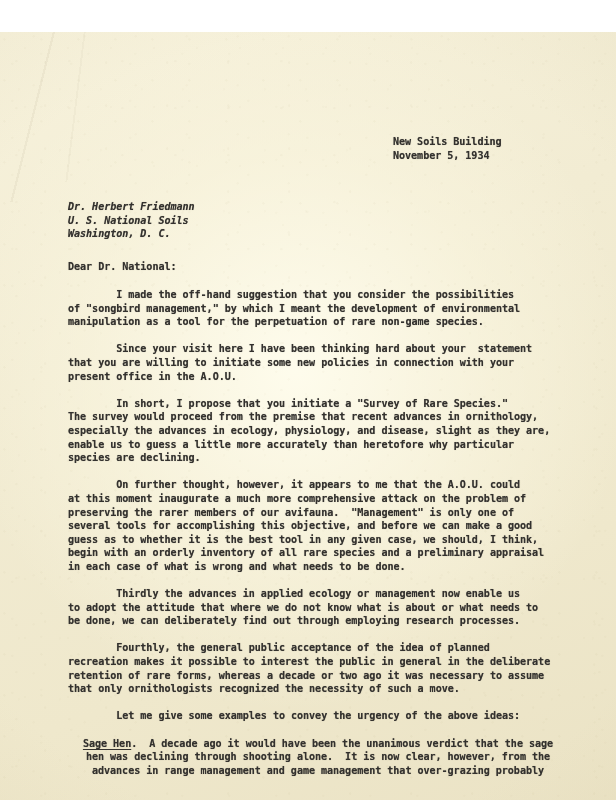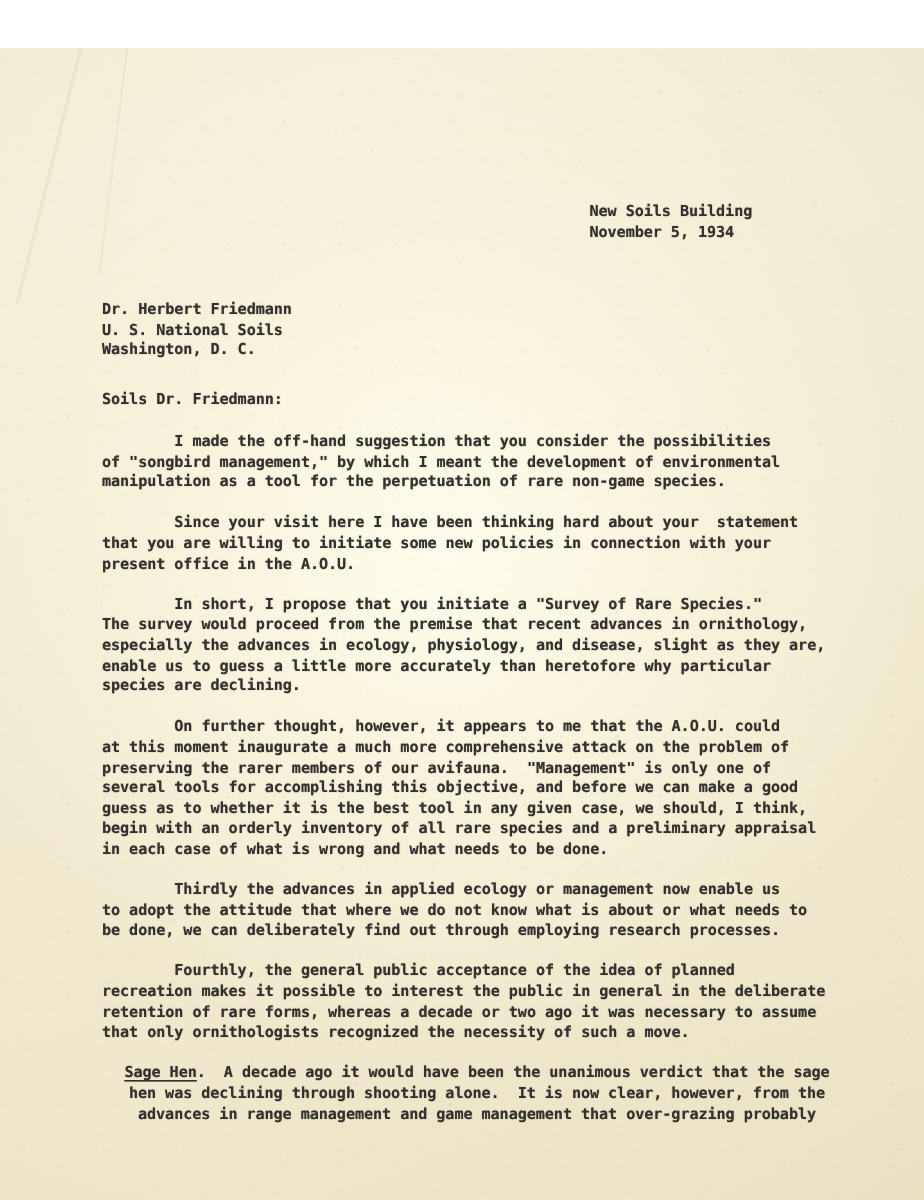--- a/index.html
+++ b/index.html
@@ -79,20 +79,21 @@
   #heading {
     position: absolute;
     left: 393px;
     top: 103px;
   }
 
   #recipient {
     position: absolute;
     left: 68px;
     top: 168px;
+    font-style: italic;
   }
 
   #salutation {
     position: absolute;
     left: 68px;
     top: 228px;
   }
 
   #body {
     position: absolute;
@@ -123,21 +124,21 @@
       <div class="tw">New Soils Building</div>
       <div class="tw">November 5, 1934</div>
     </div>
 
     <div id="recipient">
       <div class="tw">Dr. Herbert Friedmann</div>
       <div class="tw">U. S. National Soils</div>
       <div class="tw">Washington, D. C.</div>
     </div>
 
-    <div id="salutation" class="tw">Soils Dr. Friedmann:</div>
+    <div id="salutation" class="tw">Dear Dr. National:</div>
 
     <div id="body">
       <p class="tw para">        I made the off-hand suggestion that you consider the possibilities
 of "songbird management," by which I meant the development of environmental
 manipulation as a tool for the perpetuation of rare non-game species.</p>
       <p class="tw para">        Since your visit here I have been thinking hard about your  statement
 that you are willing to initiate some new policies in connection with your
 present office in the A.O.U.</p>
       <p class="tw para">        In short, I propose that you initiate a "Survey of Rare Species."
 The survey would proceed from the premise that recent advances in ornithology,
@@ -151,19 +152,20 @@
 guess as to whether it is the best tool in any given case, we should, I think,
 begin with an orderly inventory of all rare species and a preliminary appraisal
 in each case of what is wrong and what needs to be done.</p>
       <p class="tw para">        Thirdly the advances in applied ecology or management now enable us
 to adopt the attitude that where we do not know what is about or what needs to
 be done, we can deliberately find out through employing research processes.</p>
       <p class="tw para">        Fourthly, the general public acceptance of the idea of planned
 recreation makes it possible to interest the public in general in the deliberate
 retention of rare forms, whereas a decade or two ago it was necessary to assume
 that only ornithologists recognized the necessity of such a move.</p>
+      <p class="tw para">        Let me give some examples to convey the urgency of the above ideas:</p>
       <p class="tw para"><span class="u">Sage Hen</span><span>.  A decade ago it would have been the unanimous verdict that the sage
 hen was declining through shooting alone.  It is now clear, however, from the
 advances in range management and game management that over-grazing probably</span></p>
     </div>
 
   </div>
 </div>
 
 </body></html>

